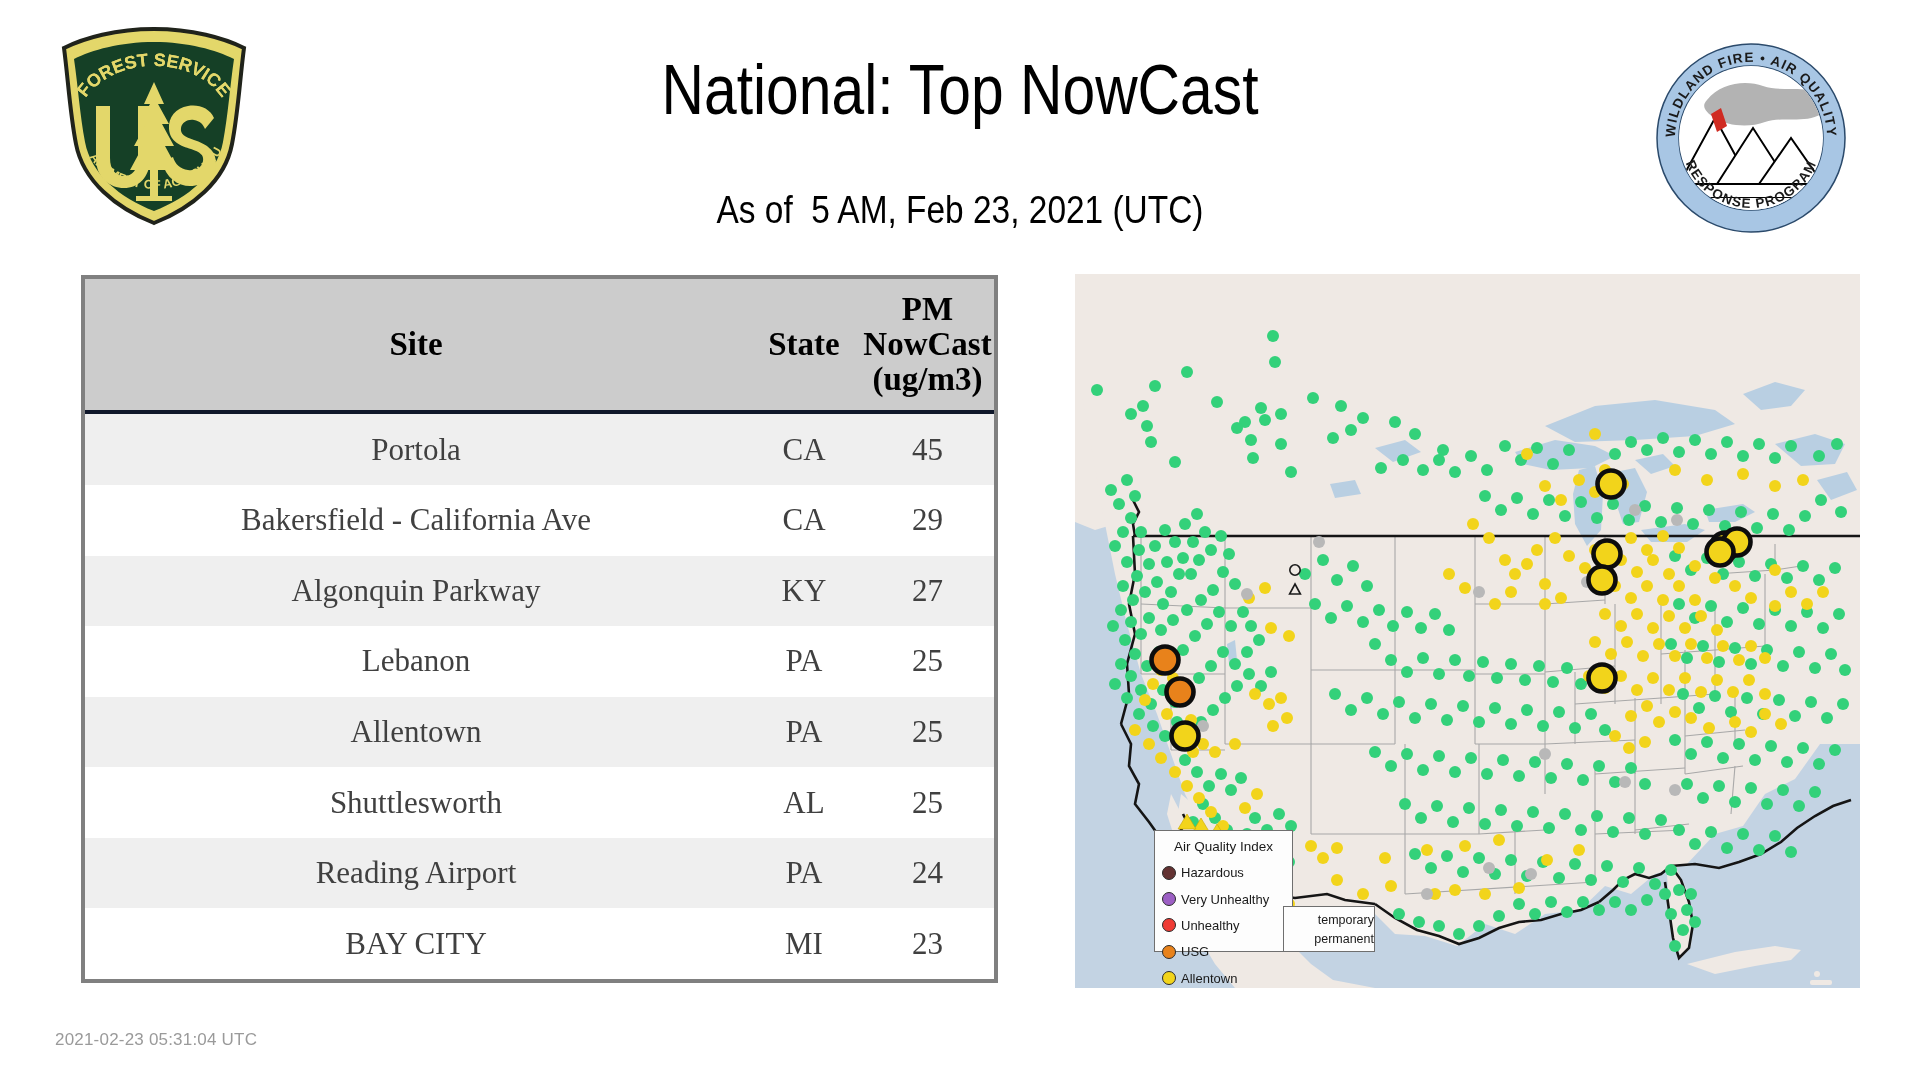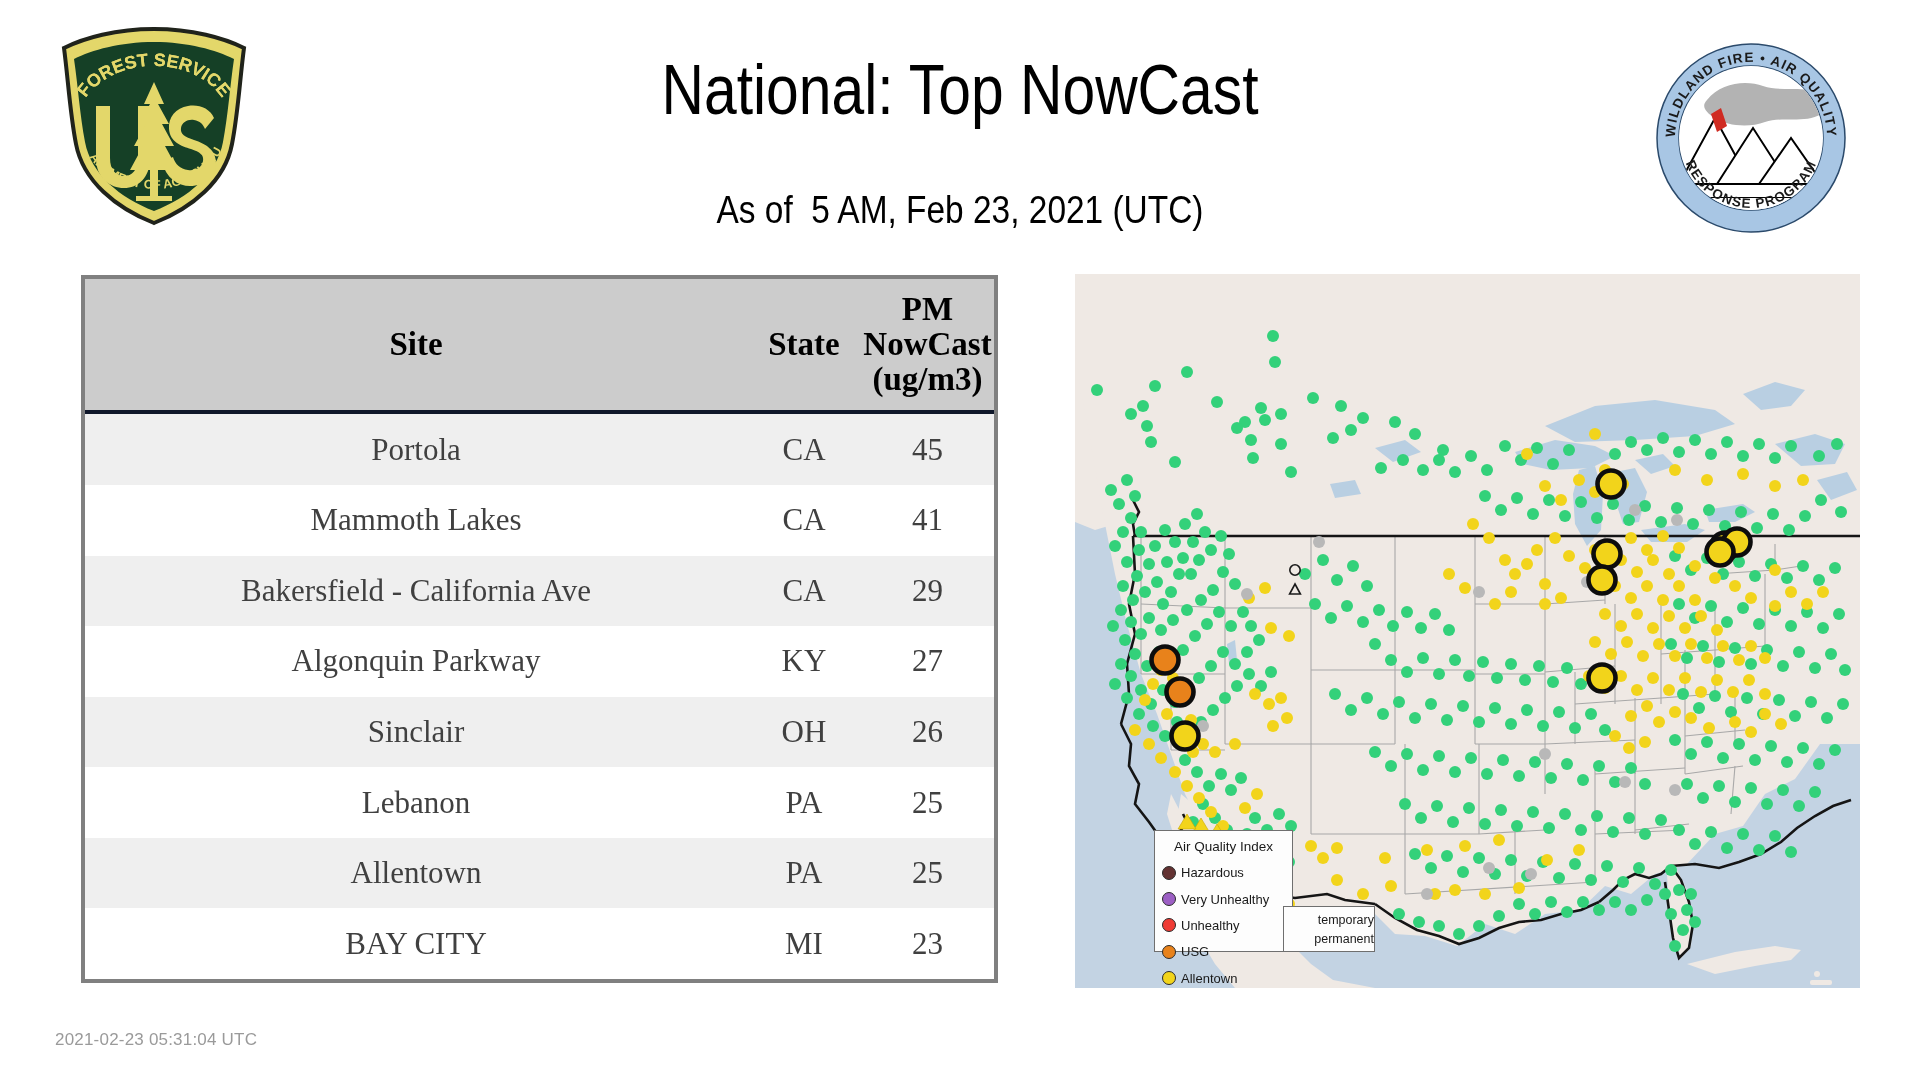--- a/index.html
+++ b/index.html
@@ -200,48 +200,48 @@
           </th>
         </tr>
       </thead>
       <tbody>
         <tr>
           <td>Portola</td>
           <td>CA</td>
           <td>45</td>
         </tr>
         <tr>
-          <td>Mammoth Lakes</td>
-          <td>CA</td>
-          <td>41</td>
-        </tr>
-        <tr>
           <td>Bakersfield - California Ave</td>
           <td>CA</td>
           <td>29</td>
         </tr>
         <tr>
           <td>Algonquin Parkway</td>
           <td>KY</td>
           <td>27</td>
         </tr>
         <tr>
-          <td>Sinclair</td>
-          <td>OH</td>
-          <td>26</td>
-        </tr>
-        <tr>
           <td>Lebanon</td>
           <td>PA</td>
           <td>25</td>
         </tr>
         <tr>
           <td>Allentown</td>
           <td>PA</td>
           <td>25</td>
+        </tr>
+        <tr>
+          <td>Shuttlesworth</td>
+          <td>AL</td>
+          <td>25</td>
+        </tr>
+        <tr>
+          <td>Reading Airport</td>
+          <td>PA</td>
+          <td>24</td>
         </tr>
         <tr>
           <td>BAY CITY</td>
           <td>MI</td>
           <td>23</td>
         </tr>
       </tbody>
     </table>
   </div>
 

